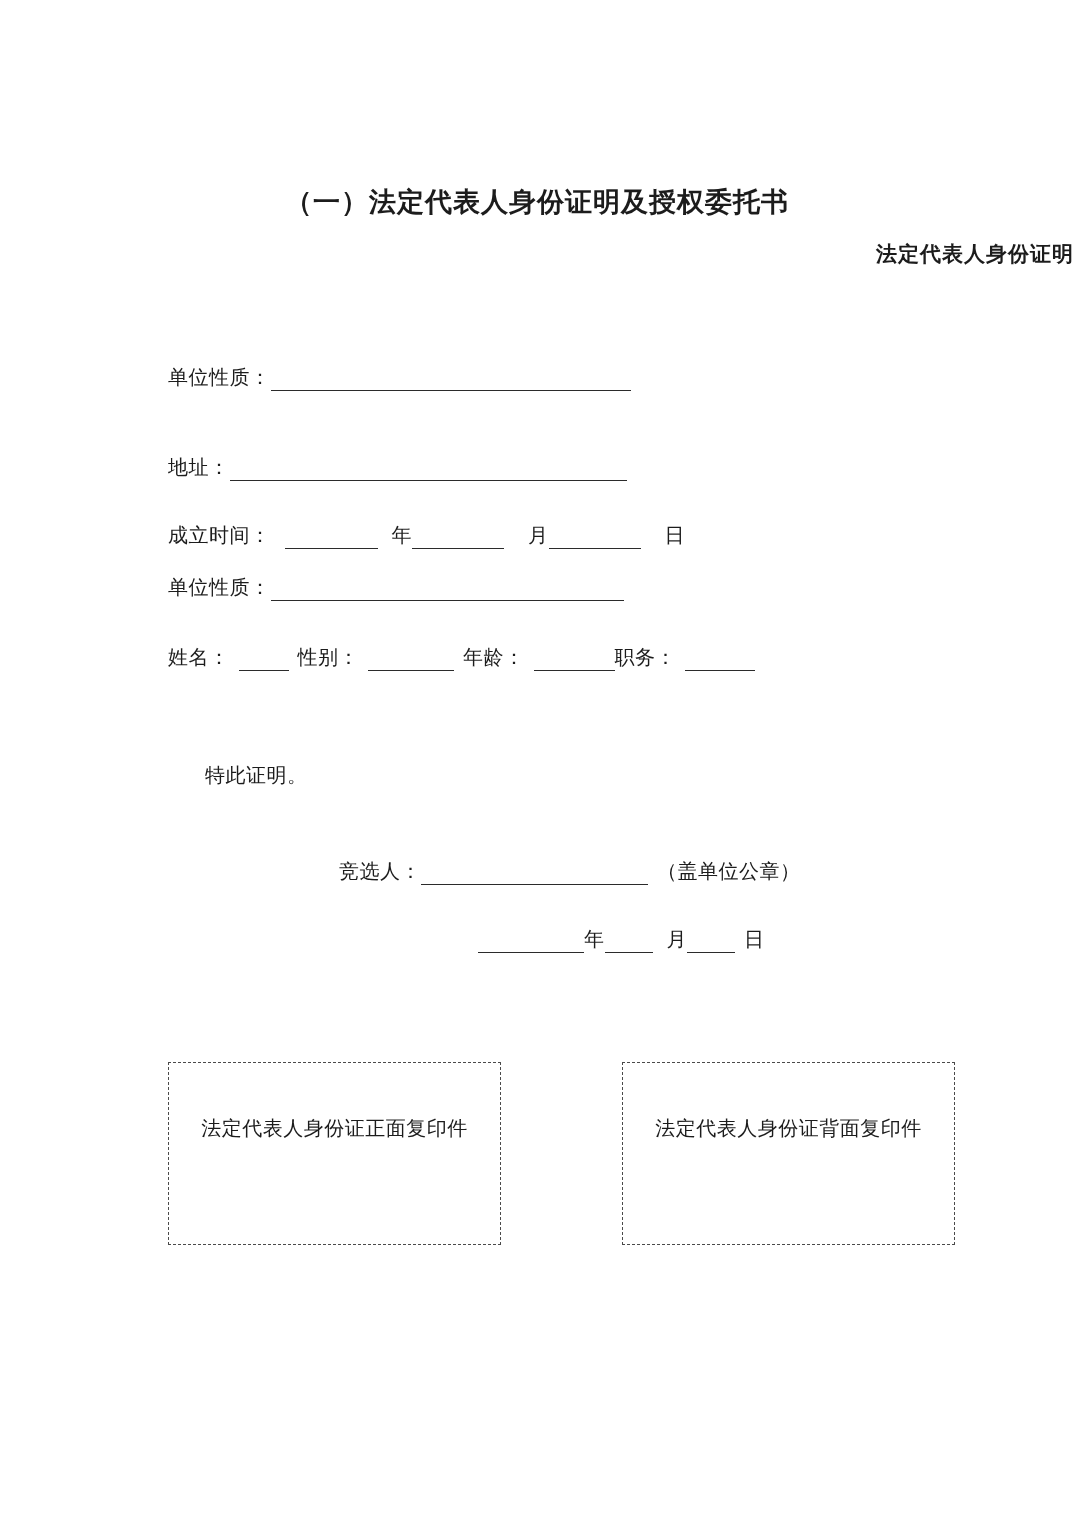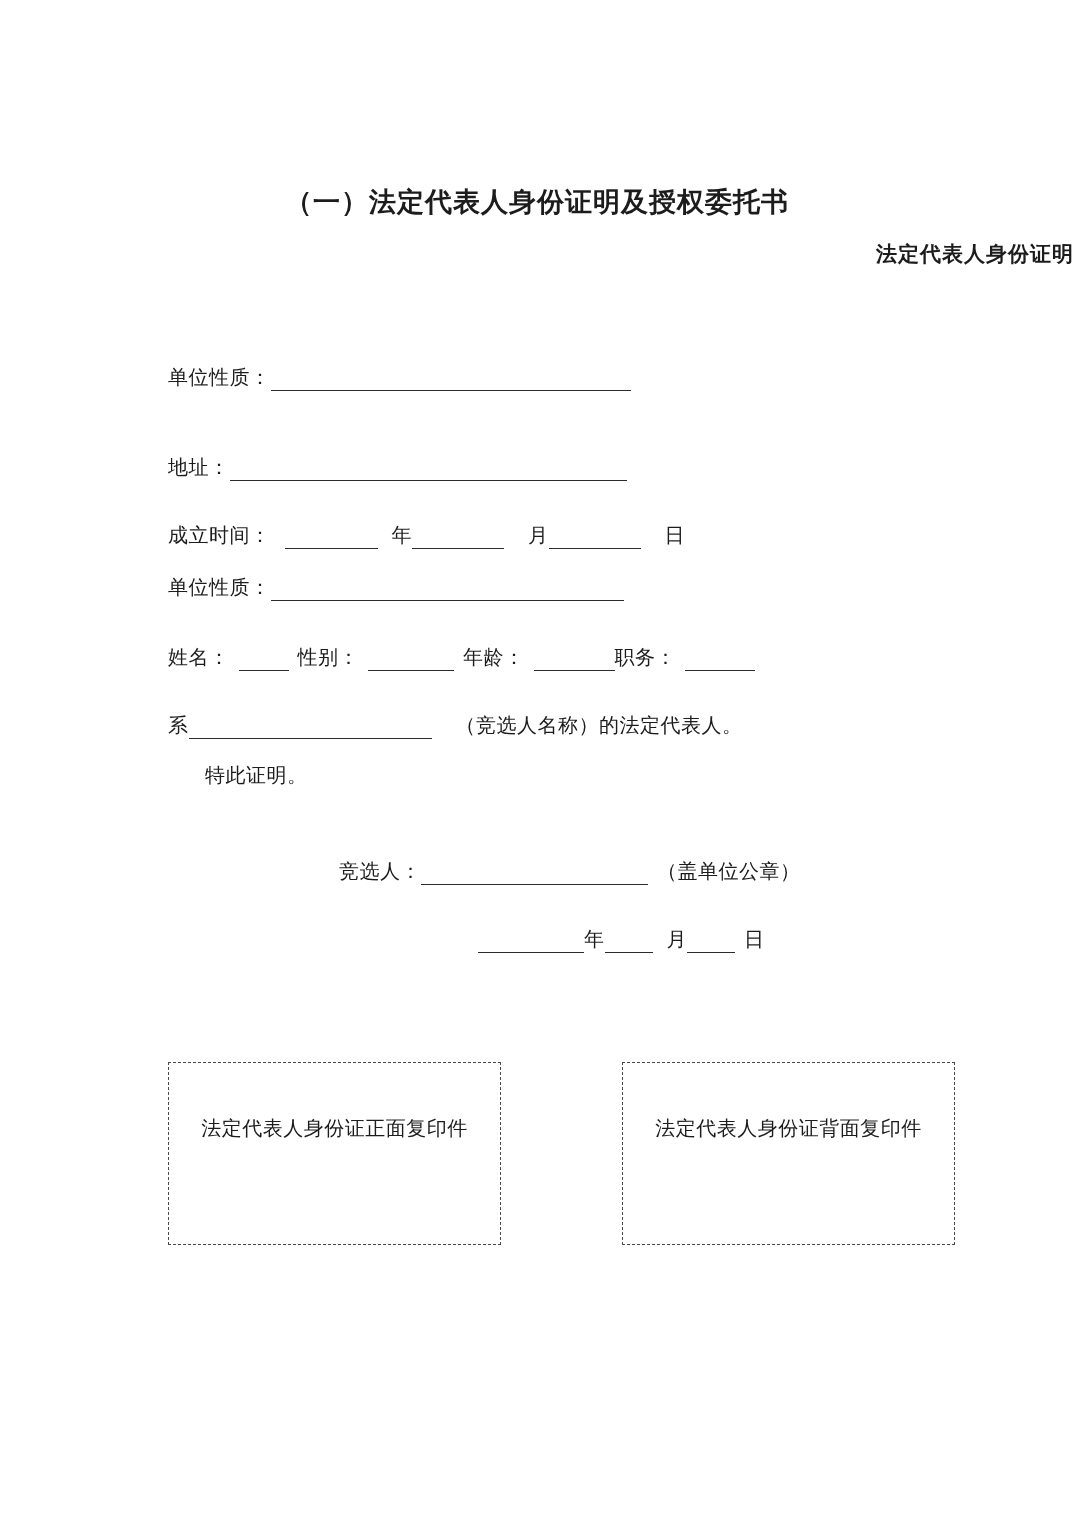--- a/index.html
+++ b/index.html
@@ -97,23 +97,20 @@
   </div>
 
   <div class="row" style="top:574px;">
     <span>单位性质：</span><span class="u" style="width:353px;"></span>
   </div>
 
   <div class="row" style="top:644px;">
     <span>姓名：</span><span class="u gap-s" style="width:50px;"></span><span class="gap-s">性别：</span><span class="u gap-s" style="width:86px;"></span><span class="gap-s">年龄：</span><span class="u gap-s" style="width:81px;"></span><span>职务：</span><span class="u gap-s" style="width:70px;"></span>
   </div>
 
-  <div class="row" style="top:712px;">
-    <span>系</span><span class="u" style="width:243px;"></span><span class="gap-l">（竞选人名称）的法定代表人。</span>
-  </div>
 
   <div class="row" style="top:762px; left:205px;">
     <span>特此证明。</span>
   </div>
 
   <div class="row" style="top:858px; left:339px;">
     <span>竞选人：</span><span class="u" style="width:227px;"></span><span class="gap-s">（盖单位公章）</span>
   </div>
 
   <div class="row" style="top:926px; left:478px;">

